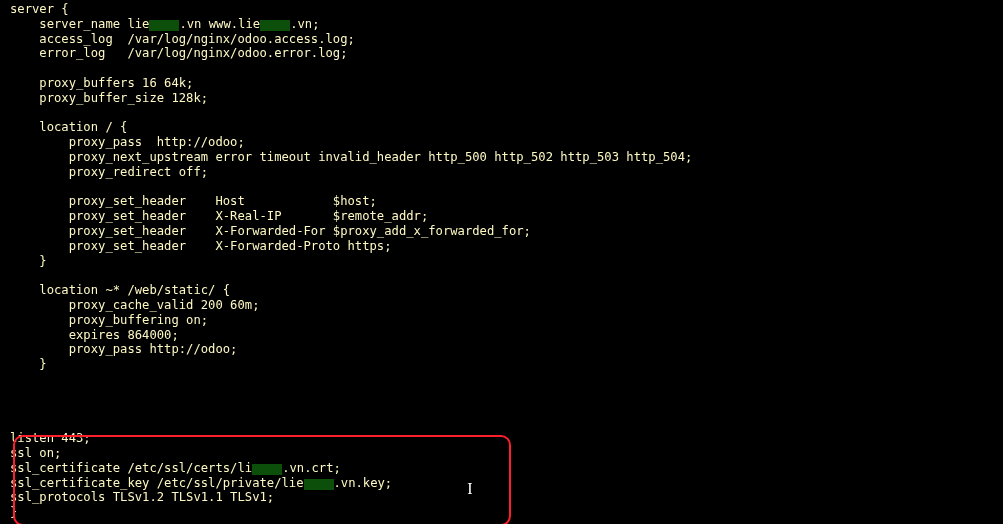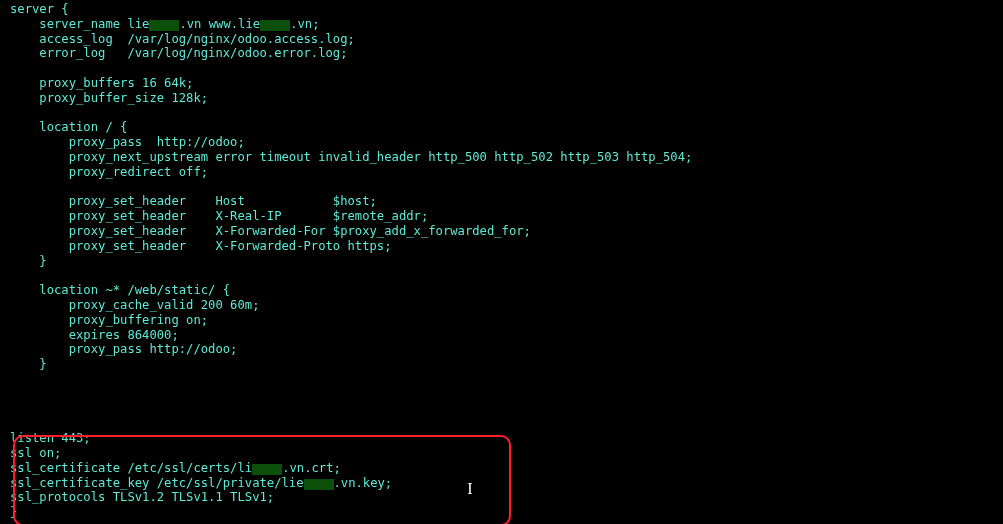--- a/index.html
+++ b/index.html
@@ -10,21 +10,21 @@
     height: 524px;
     overflow: hidden;
     position: relative;
   }
   pre.code {
     margin: 0;
     padding: 2px 10px 4px 10px;
     font-family: "DejaVu Sans Mono", "Menlo", "Consolas", monospace;
     font-size: 12.2px;
     line-height: 14.8px;
-    color: #5eead4;
+    color: #fef9c3;
     white-space: pre;
   }
   .wrap {
     position: relative;
     width: 1003px;
     height: 524px;
   }
   .redacted {
     display: inline-block;
     vertical-align: text-bottom;

